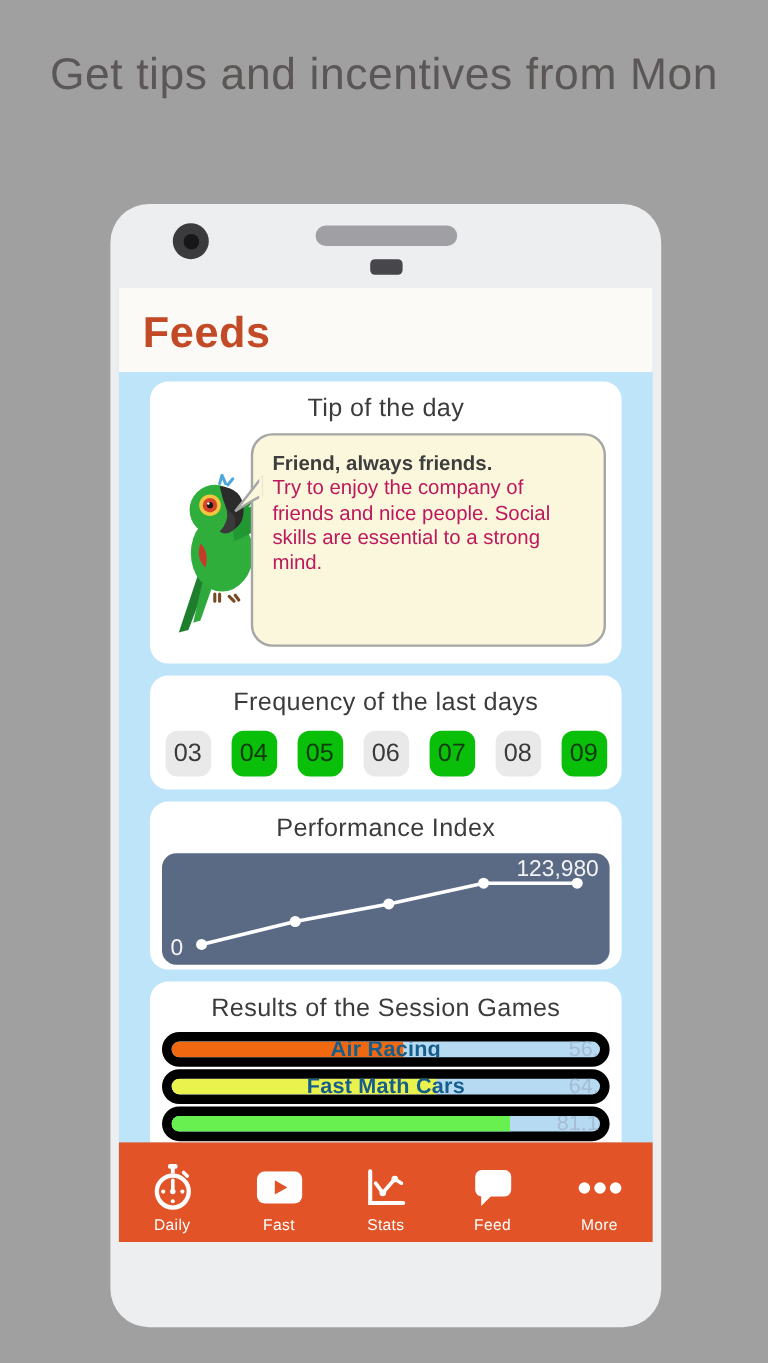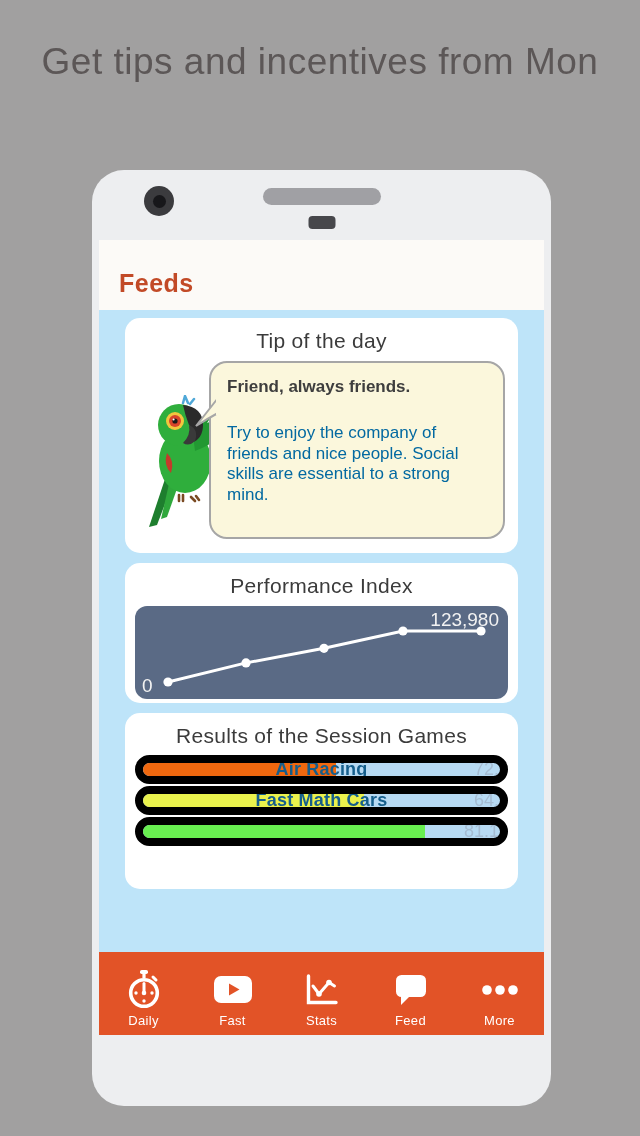--- a/index.html
+++ b/index.html
@@ -36,21 +36,21 @@
   }
   
   .screen {
     position:absolute; left:7px; top:70px; width:445px; height:795px;
     background:#BEE4F9; overflow:hidden; display:flex; flex-direction:column;
   }
   .app-header {
     flex:0 0 70px; background:#FCFAF7; display:flex; align-items:flex-end;
   }
   .app-header .app-title {
-    font-size:25px; font-weight:bold; color:#C24A27;
+    font-size:36px; font-weight:bold; color:#C24A27;
     padding:0 0 12px 20px; letter-spacing:0.5px;
   }
   .content {
     flex:1 1 auto; overflow:hidden; padding:8px 26px 0 26px;
   }
   .card {
     background:#FFFFFF; border-radius:15px; margin-bottom:10px;
     padding:11px 0 0 0;
   }
   .card-title {
@@ -60,21 +60,21 @@
   .tip-card { height:235px; position:relative; }
   .tip-body { position:relative; height:195px; }
   .parrot { position:absolute; left:8px; top:42px; }
   .bubble {
     position:absolute; left:84px; right:13px; top:8px; height:178px;
     background:#FBF7DC; border:2px solid #A6A6A6; border-radius:18px;
     padding:14px 16px;
   }
   .bubble-tail { position:absolute; left:-18px; top:34px; z-index:2; }
   .bubble-title { font-size:17px; font-weight:bold; color:#3E3E3E; }
-  .bubble-text { margin-top:26px; font-size:17px; line-height:1.22; color:#0369a1; }
+  .bubble-text { font-size:17px; line-height:1.22; color:#be185d; }
   
   .freq-card { height:95px; }
   .days-row { display:flex; justify-content:center; gap:17px; margin-top:11px; }
   .day-chip {
     width:38px; height:38px; border-radius:10px; background:#E9E9EA;
     display:flex; align-items:center; justify-content:center;
     font-size:21px; color:#3A3A3A;
   }
   .day-chip.active { background:#09BF09; color:#113A11; }
   
@@ -169,20 +169,32 @@
             <svg class="bubble-tail" width="26" height="32" viewBox="0 0 26 32">
               <path d="M25 1 L3 29 Q14 22 25 16 Z" fill="#FBF7DC" stroke="#A6A6A6" stroke-width="2"></path>
               <rect x="23" y="0" width="3" height="18" fill="#FBF7DC"></rect>
             </svg>
             <div class="bubble-title">Friend, always friends.</div>
             <div class="bubble-text">Try to enjoy the company of friends and nice people. Social skills are essential to a strong mind.</div>
           </div>
         </div>
       </div>
 
+      <div class="card freq-card">
+        <div class="card-title">Frequency of the last days</div>
+        <div class="days-row" id="days-row">
+            <div class="day-chip">03</div>
+            <div class="day-chip active">04</div>
+            <div class="day-chip active">05</div>
+            <div class="day-chip">06</div>
+            <div class="day-chip active">07</div>
+            <div class="day-chip">08</div>
+            <div class="day-chip active">09</div>
+          </div>
+      </div>
 
       <div class="card perf-card">
         <div class="card-title">Performance Index</div>
         <div class="chart-panel">
           <svg id="perf-svg" viewBox="0 0 373 93" preserveAspectRatio="none">
               <polyline fill="none" stroke="#FFFFFF" stroke-width="3" stroke-linecap="round" points="33,76.0 111,56.9 189,42.3 268,25.0 346,25.0"></polyline>
               <circle cx="33" cy="76.0" r="4.6" fill="#FFFFFF"></circle>
               <circle cx="111" cy="56.9" r="4.6" fill="#FFFFFF"></circle>
               <circle cx="189" cy="42.3" r="4.6" fill="#FFFFFF"></circle>
               <circle cx="268" cy="25.0" r="4.6" fill="#FFFFFF"></circle>
@@ -192,21 +204,21 @@
           <div class="chart-max">123,980</div>
         </div>
       </div>
 
       <div class="card results-card">
         <div class="card-title">Results of the Session Games</div>
         <div class="bars" id="bars">
             <div class="bar-row">
               <div class="bar-fill" style="width: 54%; background: rgb(240, 104, 15);"></div>
               <div class="bar-label">Air Racing</div>
-              <div class="bar-value">72.</div>
+              <div class="bar-value">56.</div>
             </div>
             <div class="bar-row">
               <div class="bar-fill" style="width: 62%; background: rgb(234, 242, 77);"></div>
               <div class="bar-label">Fast Math Cars</div>
               <div class="bar-value">64.</div>
             </div>
             <div class="bar-row">
               <div class="bar-fill" style="width: 79%; background: rgb(104, 239, 80);"></div>
               <div class="bar-value">81.1</div>
             </div>

